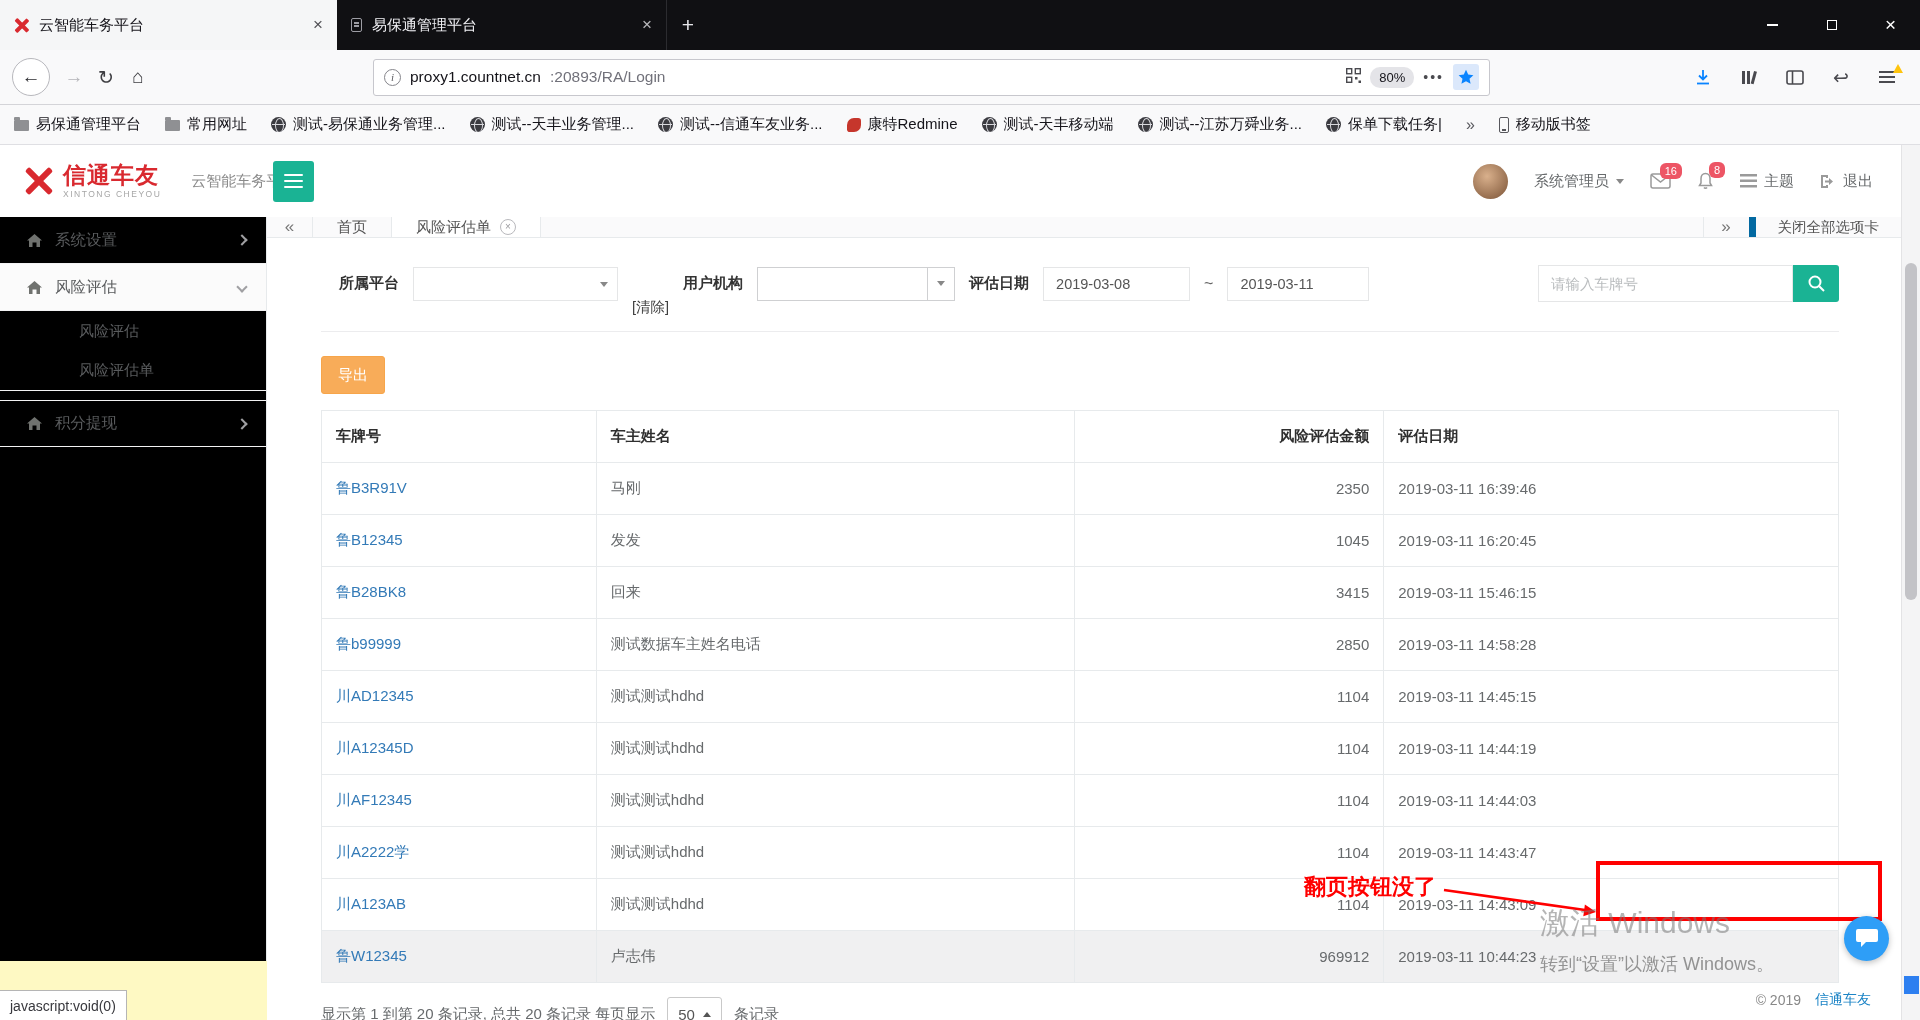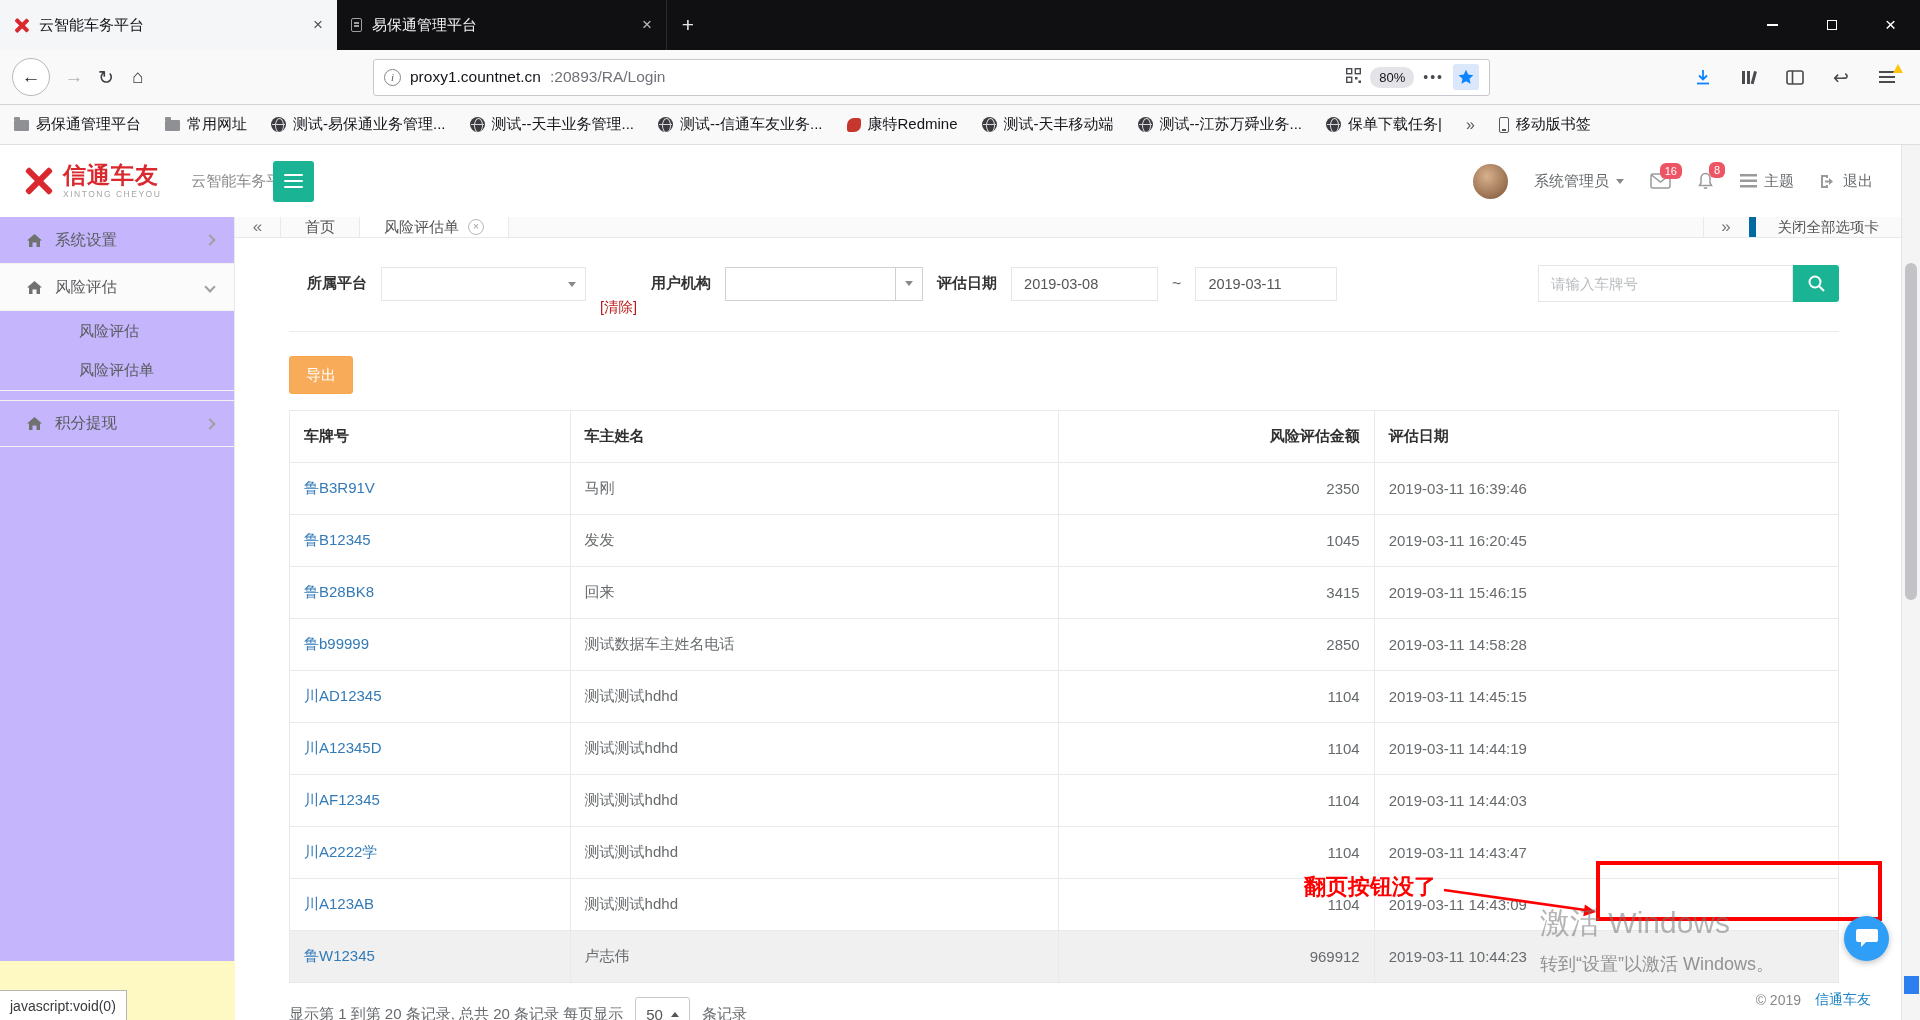--- a/index.html
+++ b/index.html
@@ -80,21 +80,21 @@
   .user-area { margin-left:auto; display:flex; align-items:center; gap:26px; padding-right:28px; color:#676a6c; font-size:15px; }
   .avatar { width:35px; height:35px; border-radius:50%; background:radial-gradient(circle at 40% 35%, #d9b08c, #7a5235); flex:0 0 auto; }
   .user-name { display:flex; align-items:center; gap:7px; white-space:nowrap; }
   .caret-down { width:0; height:0; border-left:4px solid transparent; border-right:4px solid transparent; border-top:5px solid #888; }
   .ico-wrap { position:relative; display:flex; }
   .badge { position:absolute; top:-10px; right:-11px; background:#ed5565; color:#fff; font-size:11px; border-radius:6px; padding:1.5px 5px; line-height:1.2; }
   .hdr-link { display:flex; align-items:center; gap:7px; white-space:nowrap; }
 
   
   .app-body { display:flex; height:744px; }
-  .sidebar { width:235px; background:#c4b5fd; border-right:1px solid #e7eaec; flex:0 0 auto; }
+  .sidebar { width:267px; background:#000000; border-right:1px solid #e7eaec; flex:0 0 auto; }
   .side-item { height:47px; display:flex; align-items:center; gap:12px; padding:0 20px 0 26px; color:#595b5d; font-size:15.5px; border-bottom:1px solid #f2f2f3; }
   .side-item.expanded { background:#fbfbfb; }
   .side-sub { height:40px; display:flex; align-items:center; padding-left:79px; color:#595b5d; font-size:15px; }
   .chev { width:8px; height:8px; border-right:2px solid #a0a0a3; border-bottom:2px solid #a0a0a3; flex:0 0 auto; }
   .chev.right { transform:rotate(-45deg); }
   .chev.down { transform:rotate(45deg); }
   .side-item .chev { margin-left:auto; }
 
   .main { flex:1; display:flex; flex-direction:column; min-width:0; }
   .pagetabs { height:49px; background:#fafafb; border-bottom:1px solid #e7eaec; display:flex; align-items:stretch; font-size:15px; color:#555; }
@@ -108,21 +108,21 @@
 
   
   .panel { flex:1; background:#fff; padding:10px 62px 0 54px; }
   .filters { display:flex; align-items:center; gap:14px; padding:2px 0 14px 18px; border-bottom:1px solid #ececee; }
   .f-label { font-weight:700; color:#333; font-size:15px; white-space:nowrap; }
   .select { position:relative; width:205px; height:34px; border:1px solid #e5e6e7; background:#fff; flex:0 0 auto; }
   .select .caret-down { position:absolute; right:9px; top:14px; }
   .combo { display:flex; width:198px; height:34px; border:1px solid #cfd0d2; flex:0 0 auto; background:#fff; }
   .combo-main { flex:1; }
   .combo-btn { width:27px; border-left:1px solid #cfd0d2; display:flex; align-items:center; justify-content:center; background:#fff; }
-  .clear-link { color:#b91c1c; font-size:14.5px; white-space:nowrap;margin-top:48px; }
+  .clear-link { color:#404040; font-size:14.5px; white-space:nowrap;margin-top:48px; }
   .date-input { width:147px; height:34px; border:1px solid #e5e6e7; font-size:14.5px; color:#555; padding:0 0 0 12px; font-family:inherit; background:#fff; outline:none; flex:0 0 auto; }
   .tilde { color:#666; }
   .f-spacer { flex:1; }
   .plate-group { display:flex; flex:0 0 auto; }
   .plate-input { width:255px; height:37px; border:1px solid #e5e6e7; padding:0 12px; font-size:14.5px; color:#555; font-family:inherit; outline:none; }
   .plate-input::placeholder { color:#b9bcbe; }
   .search-btn { width:46px; height:37px; background:#1ab394; border:none; display:flex; align-items:center; justify-content:center; border-radius:0 3px 3px 0; }
 
   .export-btn { margin-top:24px; display:inline-flex; align-items:center; justify-content:center; background:#f8ac59; color:#fff; font-size:15px; padding:0 16px; height:38px; border-radius:3px; border:1px solid #f7a54a; }
 

